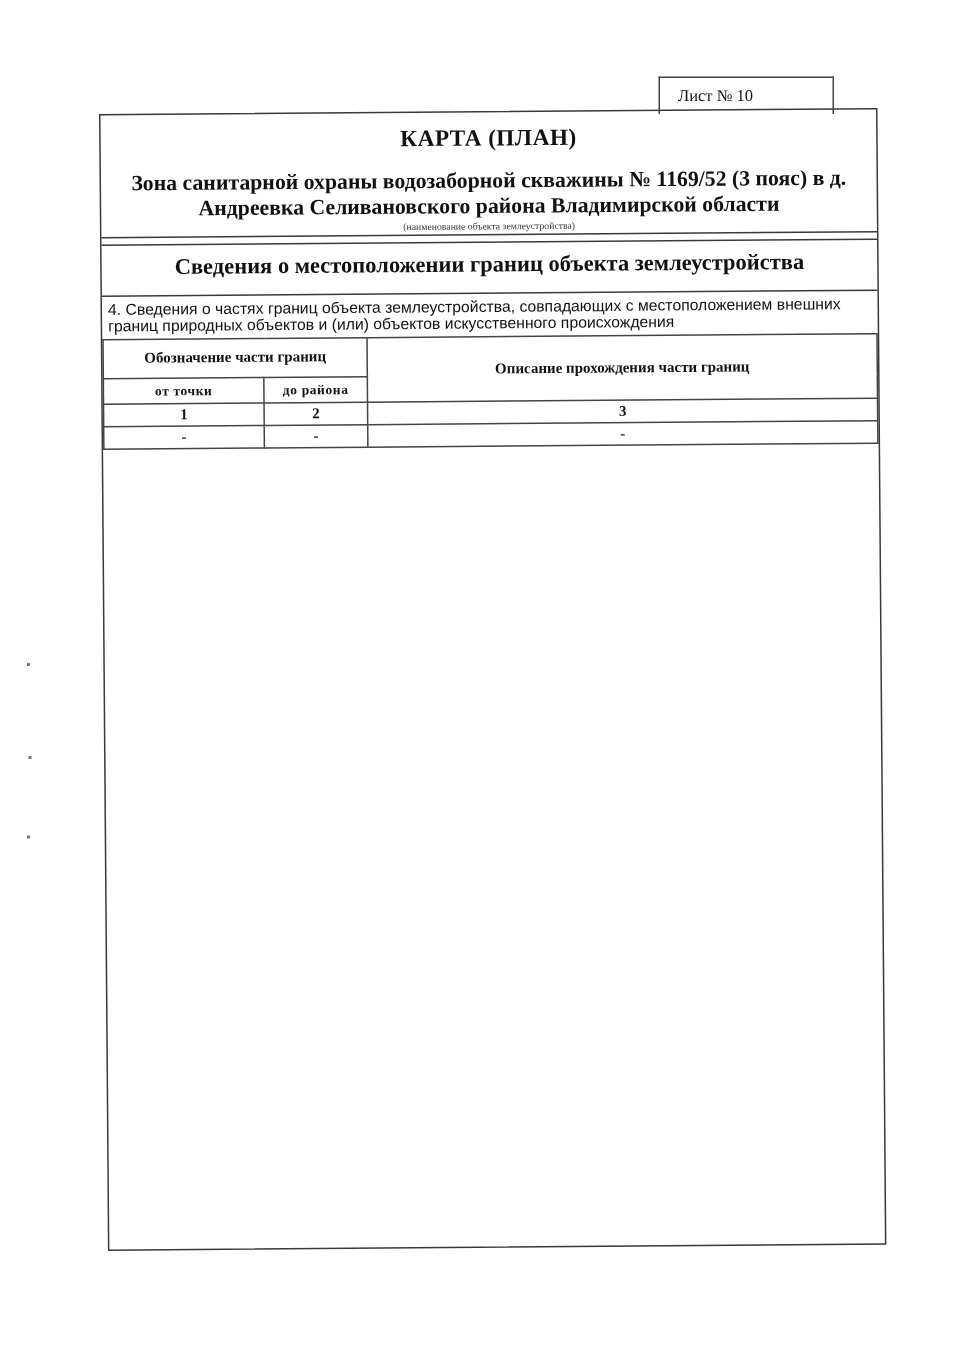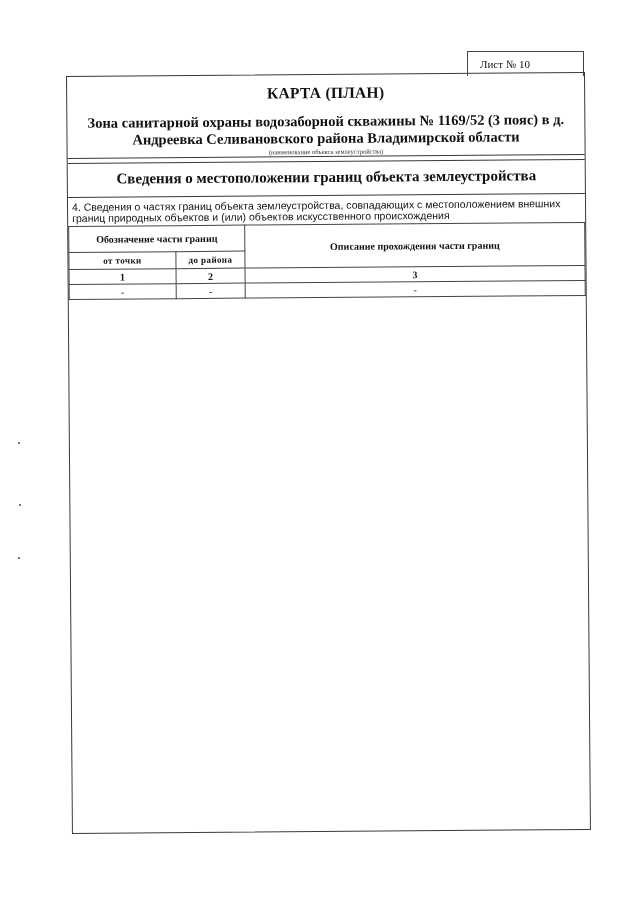--- a/index.html
+++ b/index.html
@@ -1,18 +1,18 @@
 <!DOCTYPE html>
 <html><head>
   <meta charset="utf-8">
   <style>
     html, body { margin: 0; padding: 0; background: #ffffff; }
     body { width: 640px; height: 905px; position: relative; overflow: hidden;
            font-family: "Liberation Serif", "DejaVu Serif", serif; color: #111; }
-    .sheet-box { position: absolute; left: 467px; top: 51px; width: 117px; height: 25px;
+    .sheet-box { position: absolute; left: 439px; top: 51px; width: 117px; height: 25px;
                  border: 1.5px solid #444; border-bottom: none; box-sizing: border-box;
                  font-size: 11px; padding-left: 12px; line-height: 24px; }
     .frame { position: absolute; left: 66px; top: 76px; width: 519px; height: 758px;
              border: 1.8px solid #3a3a3a; box-sizing: border-box;
              transform: rotate(-0.45deg); transform-origin: top left; }
     .title { text-align: center; font-weight: bold; font-size: 15.5px; margin-top: 9px; letter-spacing: 0.3px; }
     .subtitle { text-align: center; font-weight: bold; font-size: 14.5px; line-height: 17px; margin-top: 11px; }
     .caption { text-align: center; font-size: 6.5px; color: #333; margin-top: 1px; padding-bottom: 1px; border-bottom: 1.5px solid #3a3a3a; }
     .section-head { text-align: center; font-weight: bold; font-size: 15px; padding: 7px 0 9px;
                     border-top: 1.5px solid #3a3a3a; margin-top: 4px; border-bottom: 1.5px solid #3a3a3a; }

